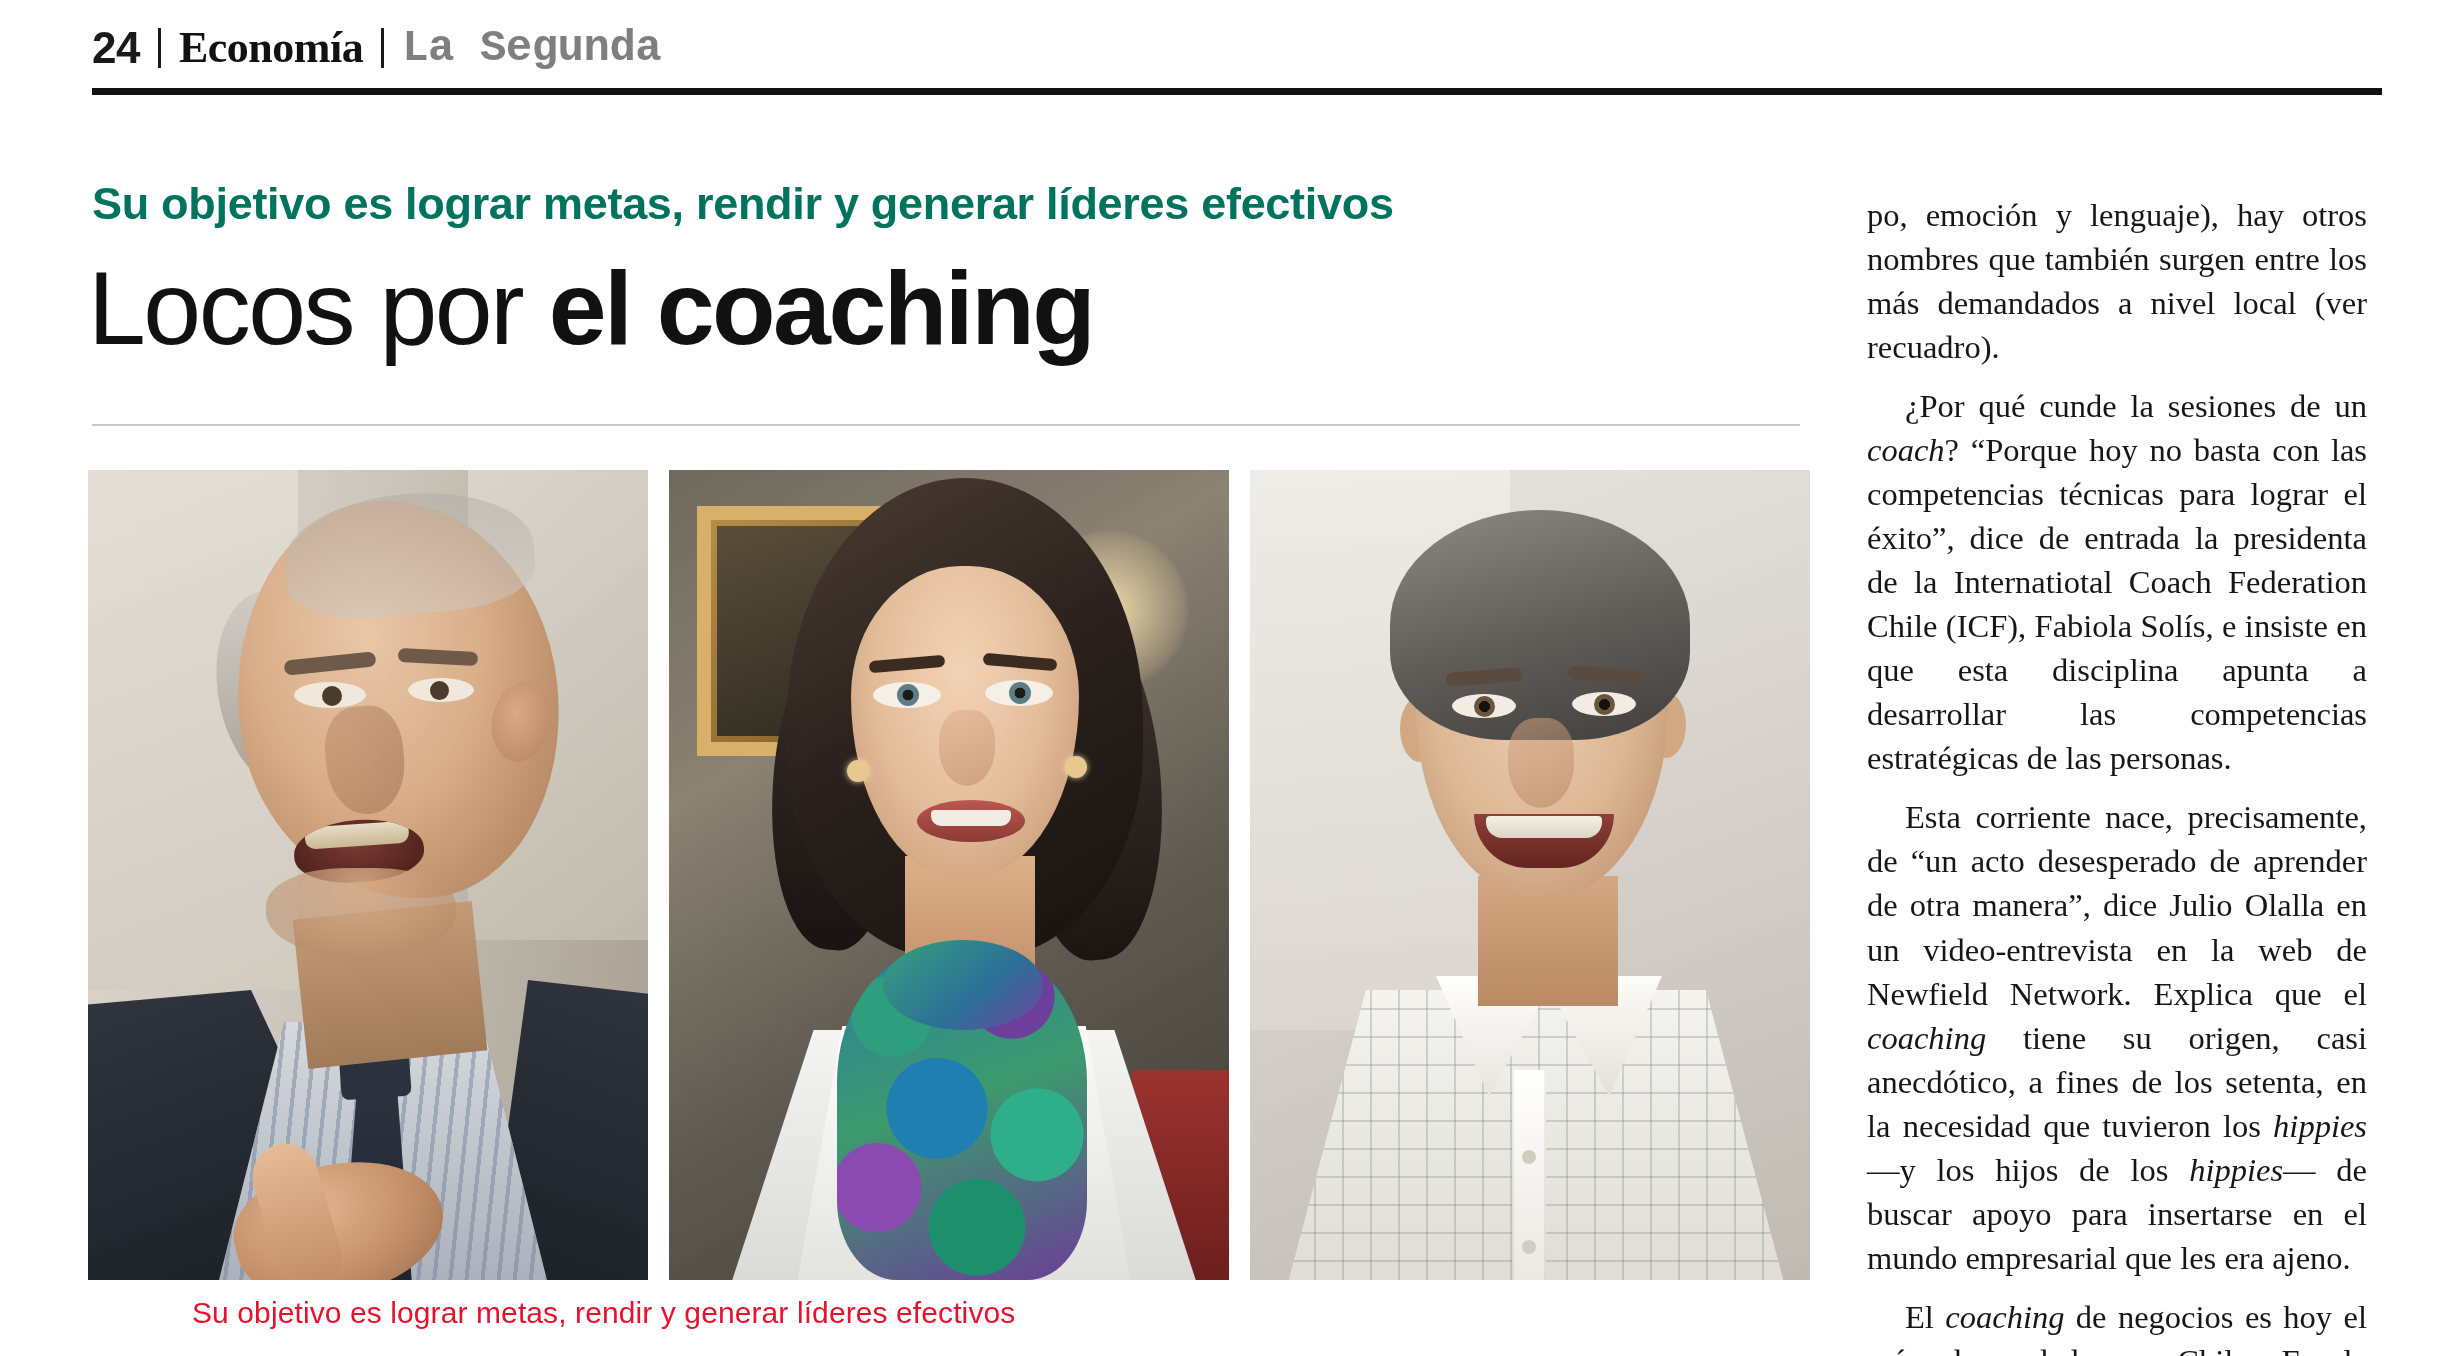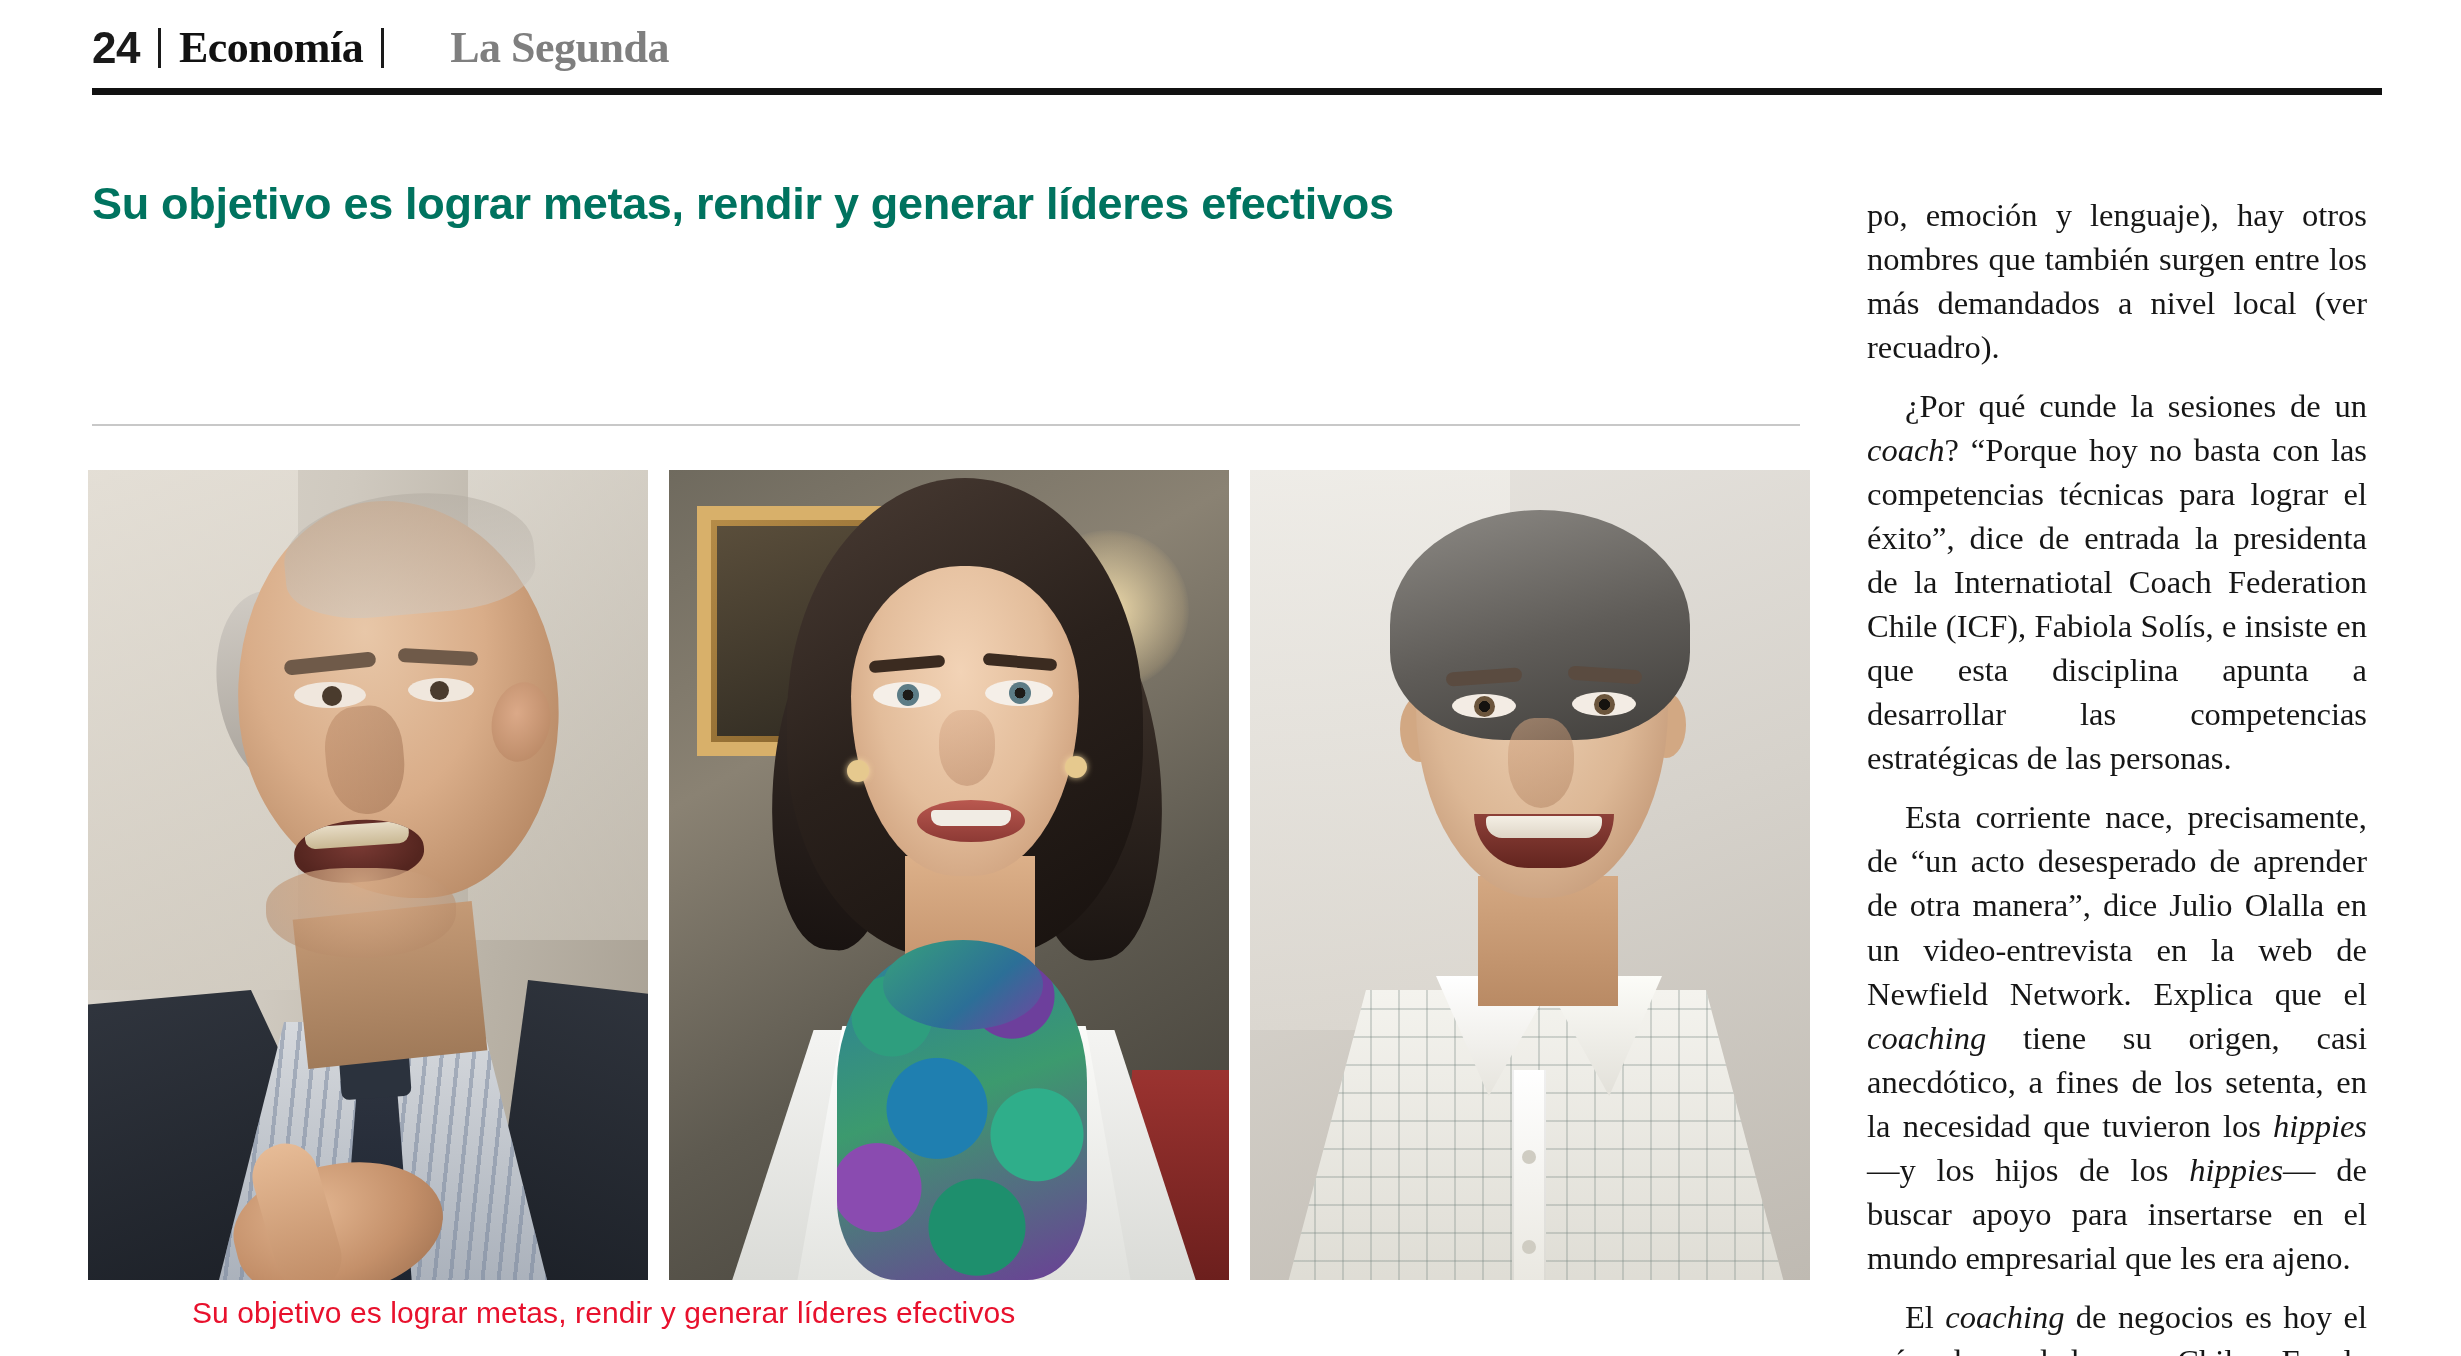--- a/index.html
+++ b/index.html
@@ -58,28 +58,27 @@
     padding-right: 18px;
   }
   .masthead-rule2 {
     width: 3px;
     height: 40px;
     background: #1a1a1a;
     margin-right: 18px;
     margin-bottom: 2px;
   }
   .paper-name {
-    font-family: Liberation Serif, serif;
+    font-family: Liberation Mono, monospace;
     font-weight: bold;
     font-size: 44px;
     color: #7f7f7f;
     line-height: 1;
     letter-spacing: -0.5px;
     padding-right: 16px;
-    margin-left: 48px;
   }
   .issue-date {
     font-family: "Liberation Serif", serif;
     font-weight: normal;
     font-size: 42px;
     color: #1a1a1a;
     line-height: 1;
   }
 
   .thick-rule {
@@ -482,20 +481,23 @@
     <span class="folio">24</span>
     <span class="folio-rule"></span>
     <span class="section-name">Economía</span>
     <span class="masthead-rule2"></span>
     <span class="paper-name">La Segunda</span>
   </div>
 
   <div class="thick-rule"></div>
 
   <div class="kicker">Su objetivo es lograr metas, rendir y generar líderes efectivos</div>
+  <div class="headline">
+    <span class="light">Locos por </span><span class="bold">el coaching</span>
+  </div>
   <div class="thin-rule"></div>
 
   <div class="photos">
 
     <div class="photo">
       <div class="p1-bg"></div>
       <div class="p1-wall-panel"></div>
       <div class="p1-wall-panel2"></div>
       <div class="p1-jacket-l"></div>
       <div class="p1-jacket-r"></div>

